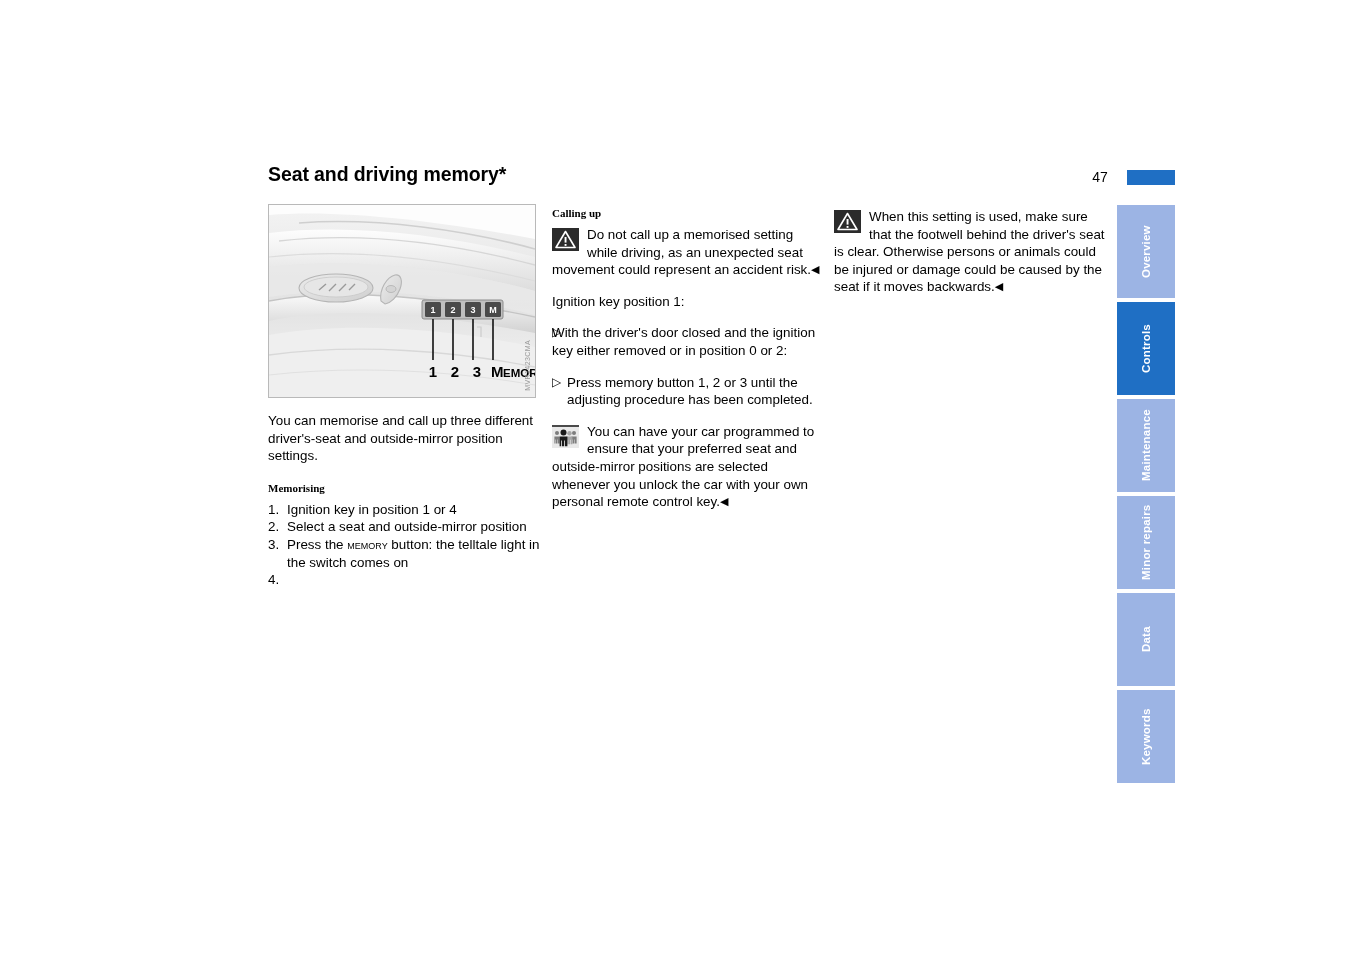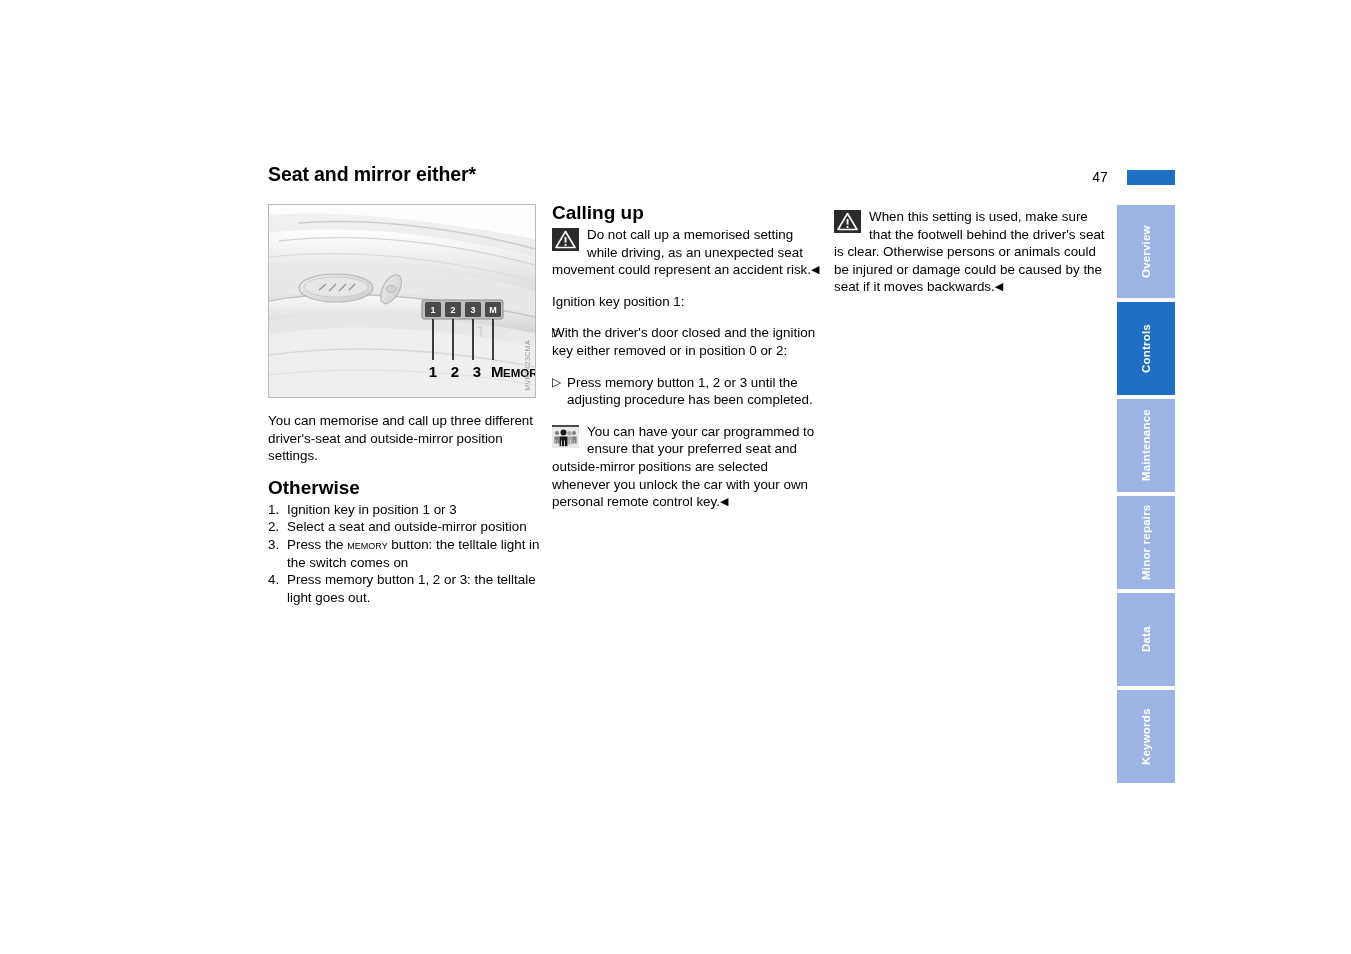--- a/index.html
+++ b/index.html
@@ -59,24 +59,25 @@
     top: 204px;
     font-size: 13.4px;
     line-height: 17.6px;
     color: #000;
   }
   .col-1 { left: 268px; width: 272px; }
   .col-2 { left: 552px; width: 272px; }
   .col-3 { left: 834px; width: 272px; }
 
   h2.sec {
-    font-size: 19px;
+    font-size: 11px;
     font-weight: bold;
     margin: 0 0 4px 0;
     line-height: 18px;
+    font-family: Liberation Serif, serif;
   }
 
   p.para {
     margin: 0 0 14px 0;
   }
 
   
   .figure {
     position: relative;
     width: 266px;
@@ -222,21 +223,21 @@
     writing-mode: vertical-rl;
     text-orientation: mixed;
     transform: rotate(180deg);
   }
 </style>
 </head>
 <body>
 
 <div class="page">
 
-  <div class="page-title">Seat and mirror either*</div>
+  <div class="page-title">Seat and driving memory*</div>
   <div class="page-number">47</div>
   <div class="header-bar"></div>
 
   <div class="col col-1">
 
     <div class="figure">
       <svg width="266" height="192" viewBox="0 0 266 192">
         <defs>
           <linearGradient id="g1" x1="0" y1="0" x2="0" y2="1">
             <stop offset="0" stop-color="#f2f2f2"></stop>
@@ -312,38 +313,37 @@
           <text x="222" y="172" font-family="Liberation Sans, sans-serif" font-size="15" font-weight="bold" fill="#000">M</text>
           <text x="234" y="172" font-family="Liberation Sans, sans-serif" font-size="11.5" font-weight="bold" fill="#000">EMORY</text>
         </g>
       </svg>
       <span class="figure-code">MVR1423CMA</span>
     </div>
 
     <p class="para">You can memorise and call up three different driver's-seat and outside-mirror position settings.</p>
 
 
-    <h2 class="sec">Otherwise</h2>
+    <h2 class="sec">Memorising</h2>
 
     <ol class="steps">
       <li>
         <span class="num">1.</span>
-        <span>Ignition key in position 1 or 3</span>
+        <span>Ignition key in position 1 or 4</span>
       </li>
       <li>
         <span class="num">2.</span>
         <span>Select a seat and outside-mirror position</span>
       </li>
       <li>
         <span class="num">3.</span>
         <span>Press the </span><span class="sc">Memory</span><span> button: the telltale light in the switch comes on</span>
       </li>
       <li>
         <span class="num">4.</span>
-        <span>Press memory button 1, 2 or 3: the telltale light goes out.</span>
       </li>
     </ol>
   </div>
 
   <div class="col col-2">
 
     <h2 class="sec">Calling up</h2>
 
     <div class="note">
       <div class="icon-box ico-warning">

